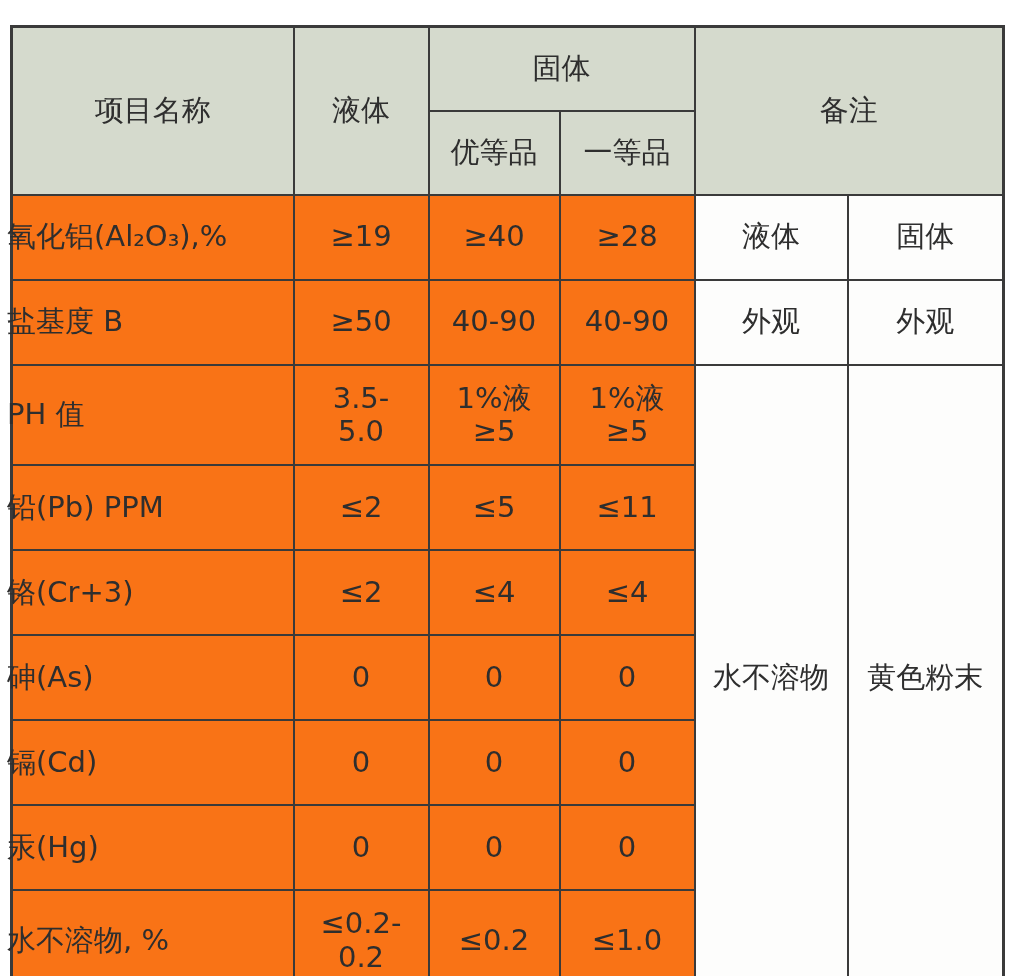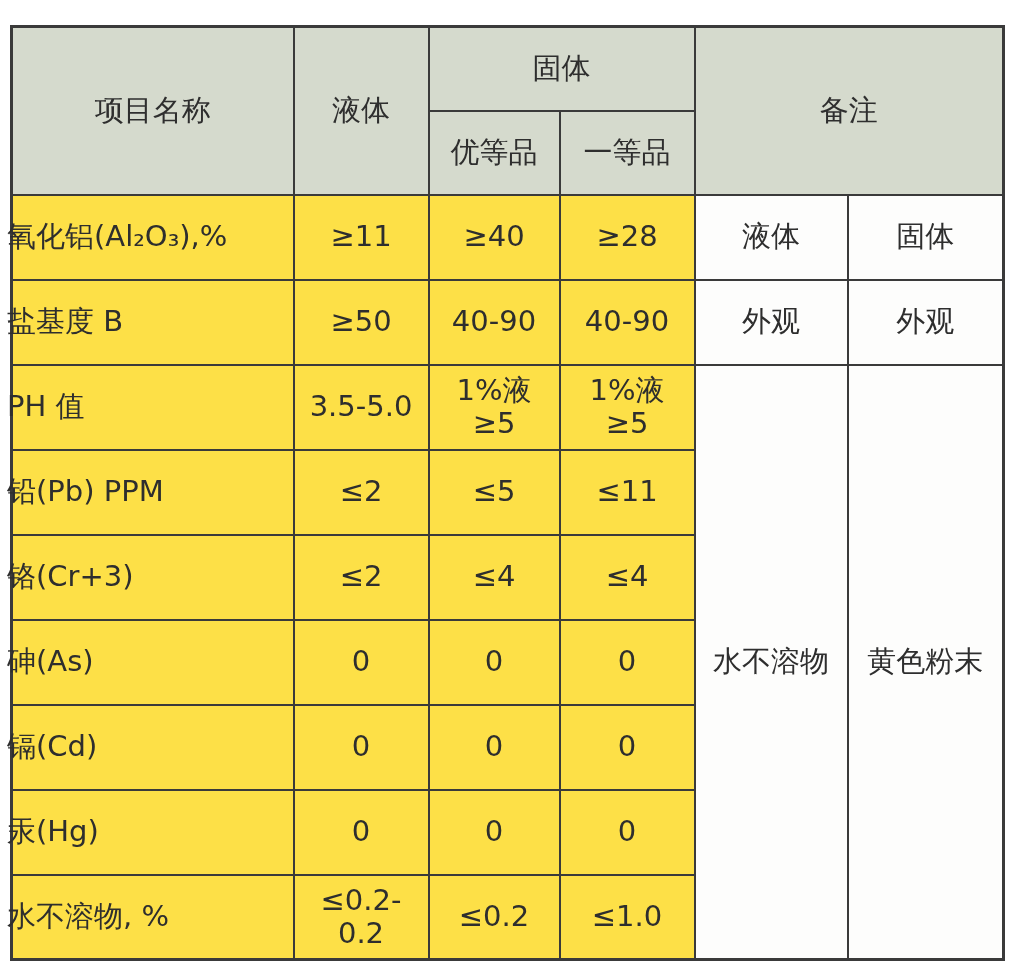--- a/index.html
+++ b/index.html
@@ -20,29 +20,29 @@
     border-collapse: collapse;
     table-layout: fixed;
     border: 3px solid #3a3a3a;
   }
   .spec-table th, .spec-table td {
     border: 2px solid #3a3a3a;
     text-align: center;
     vertical-align: middle;
     font-size: 29px;
     font-weight: 400;
-    padding: 8px;
+    padding: 16px;
     overflow: visible;
     line-height: 1.15;
   }
   .spec-table th {
     background: #d5dacd;
   }
   .spec-table td {
-    background: #fde047;
+    background: #f97316;
   }
   tr.hrow { height: 84px; }
   tr.drow { height: 85px; }
   td.name-cell {
     text-align: left;
     padding-left: 1px;
     text-indent: -7px; 
   }
   td.remark-cell { background: #fdfdfc; }
 </style>
@@ -66,21 +66,21 @@
       <th colspan="2" rowspan="2">备注</th>
     </tr>
     <tr class="hrow">
       <th>优等品</th>
       <th>一等品</th>
     </tr>
   </thead>
   <tbody>
     <tr class="drow">
       <td class="name-cell">氧化铝(Al₂O₃),%</td>
-      <td>≥11</td>
+      <td>≥19</td>
       <td>≥40</td>
       <td>≥28</td>
       <td class="remark-cell">液体</td>
       <td class="remark-cell">固体</td>
     </tr>
     <tr class="drow">
       <td class="name-cell">盐基度 B</td>
       <td>≥50</td>
       <td>40-90</td>
       <td>40-90</td>

